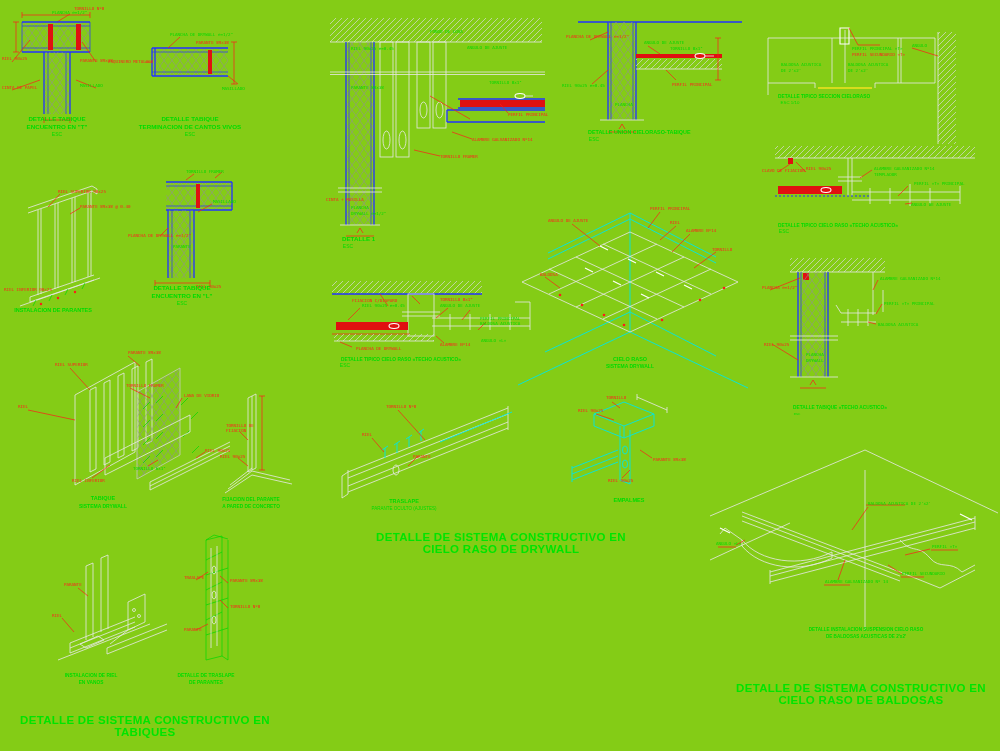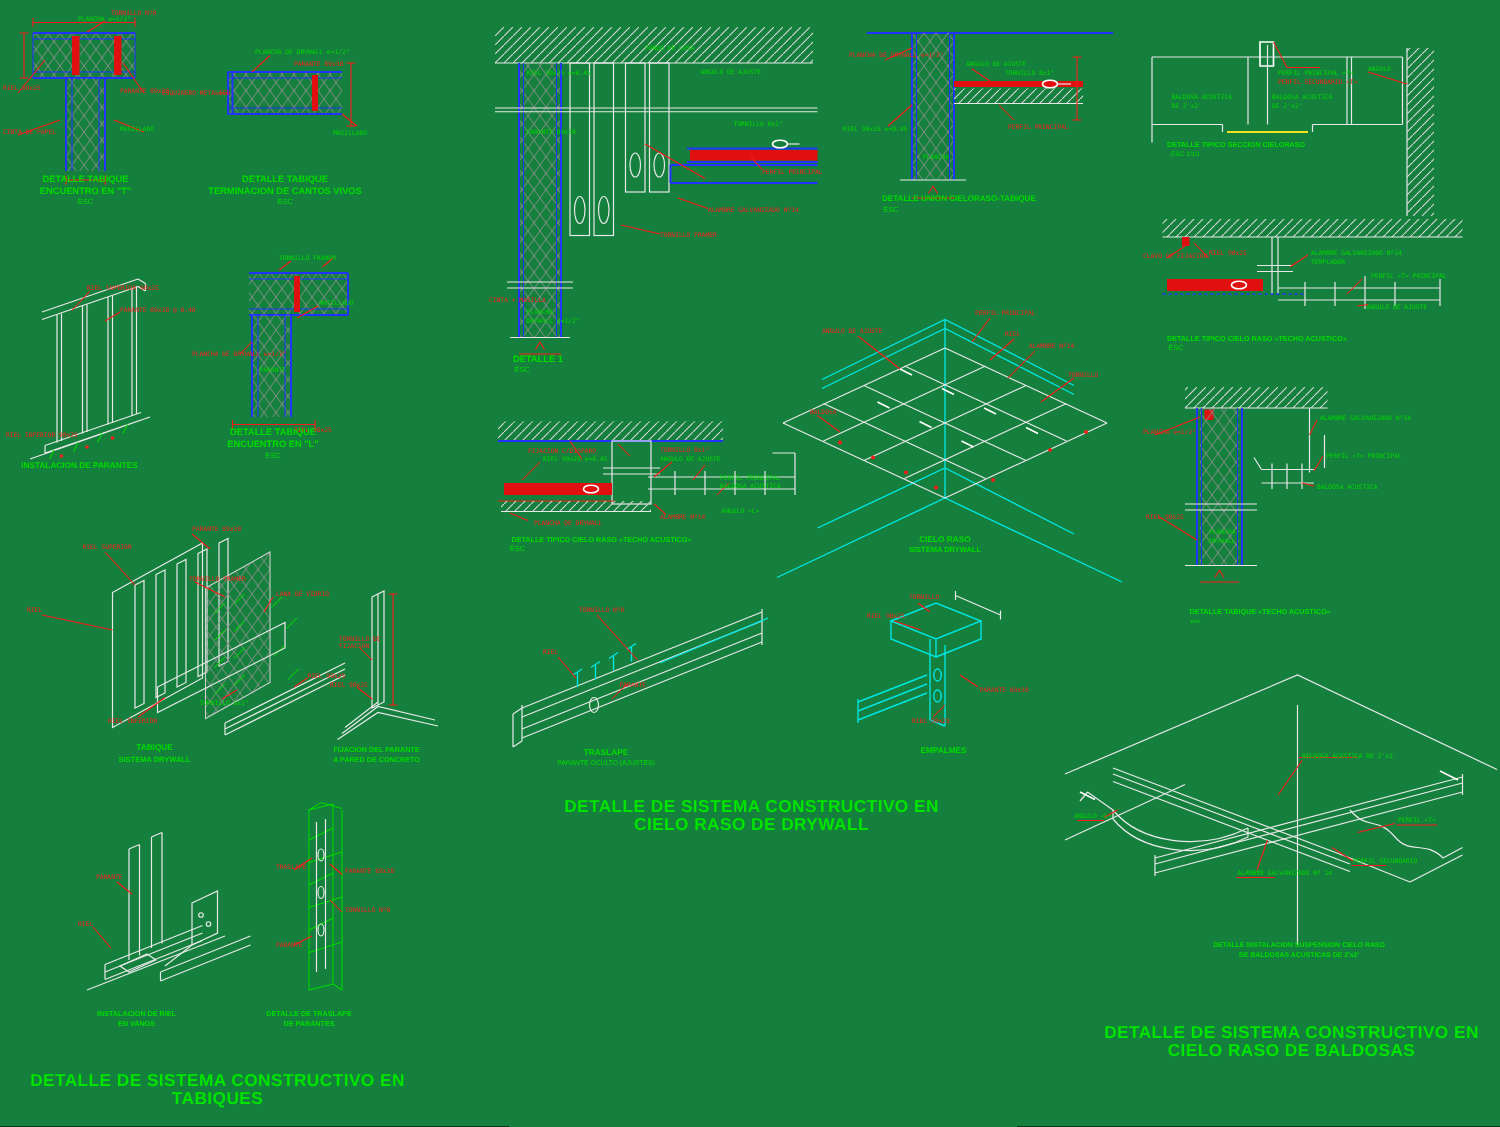--- a/index.html
+++ b/index.html
@@ -1,16 +1,16 @@
 <!DOCTYPE html>
 <html><head>
 <meta charset="utf-8">
 <style>
   html,body{margin:0;padding:0;background:#000;}
-  .sheet{width:1000px;height:751px;background:#15803d;position:relative;overflow:hidden;text-align:right;}
+  .sheet{width:1000px;height:751px;background:#84cc16;position:relative;overflow:hidden;text-align:right;}
   svg text{font-family:"DejaVu Sans Mono", monospace;}
   .t  {font-family:"Liberation Sans", sans-serif;font-weight:bold;fill:#00e400;font-size:11.5px;text-anchor:middle;letter-spacing:.3px;}
   .cap{font-family:"Liberation Sans", sans-serif;font-weight:bold;fill:#00dc00;font-size:6.2px;text-anchor:middle;}
   .capL{text-anchor:start;}
   .cap2{font-family:"Liberation Sans", sans-serif;fill:#00dc00;font-size:5px;text-anchor:middle;}
   .g{fill:#00d800;font-size:4.2px;}
   .r{fill:#ff2020;font-size:4.2px;}
   .w {stroke:#e8e8e8;stroke-width:.8;fill:none;}
   .w2{stroke:#ffffff;stroke-width:1.1;fill:none;}
   .b {stroke:#2233ff;stroke-width:1.3;fill:none;}

